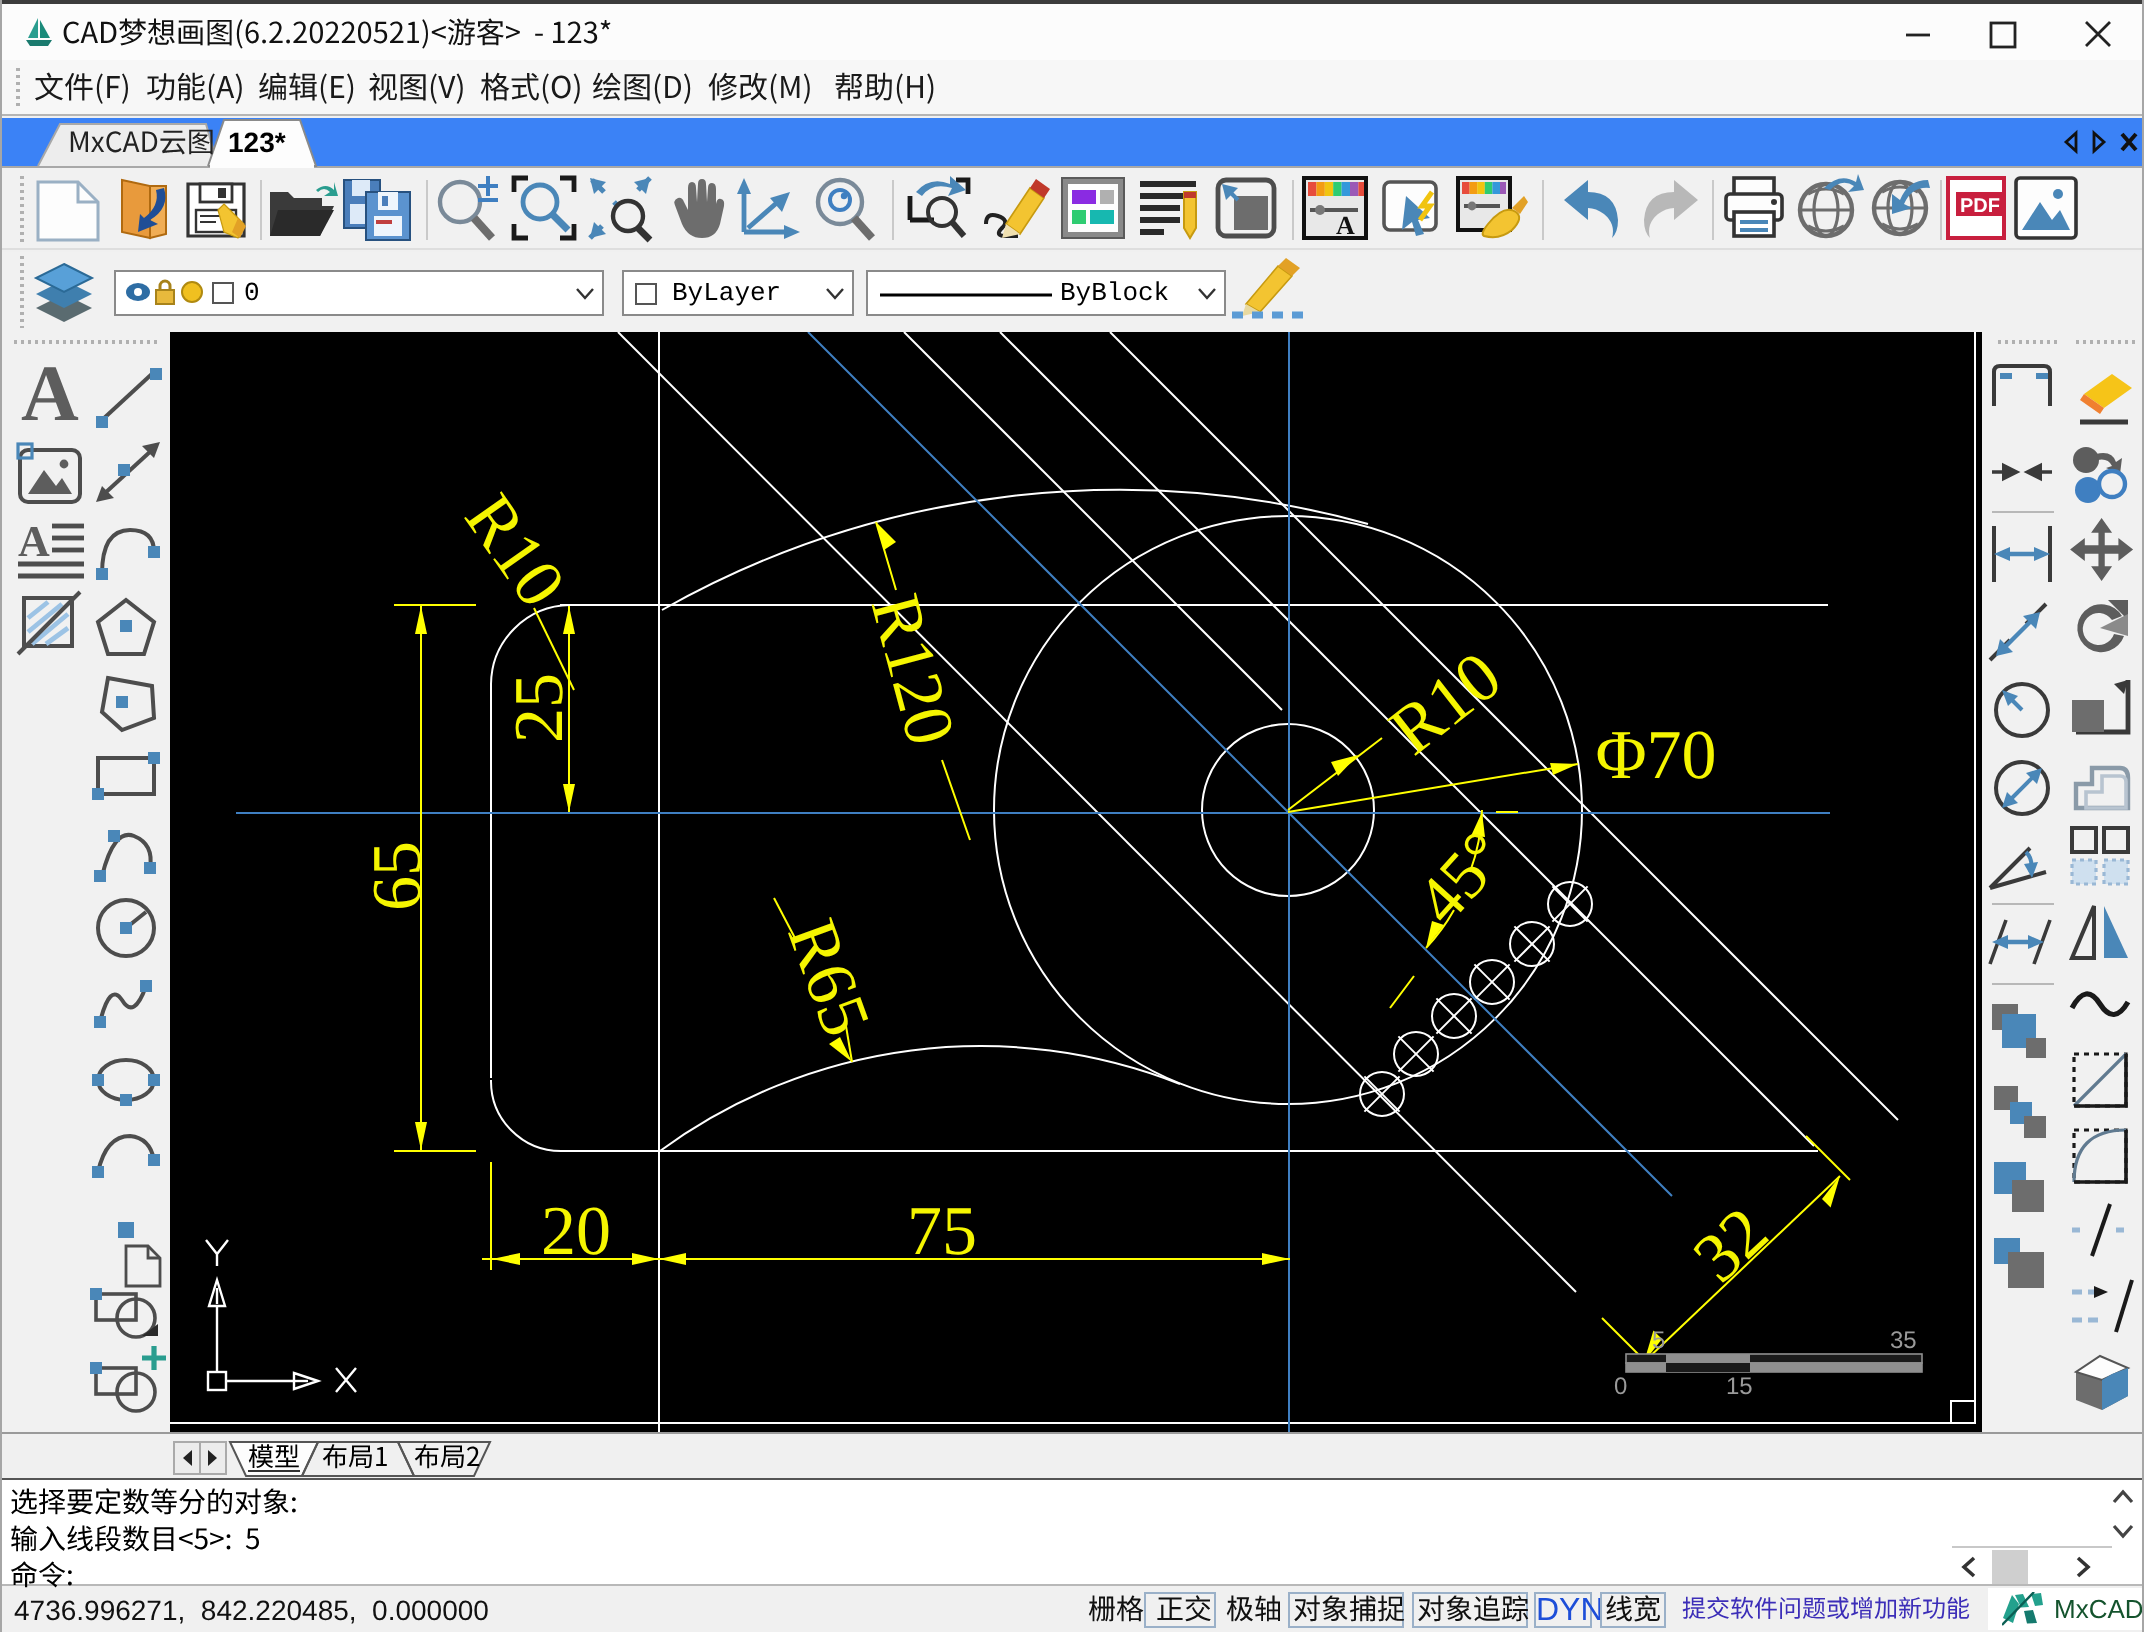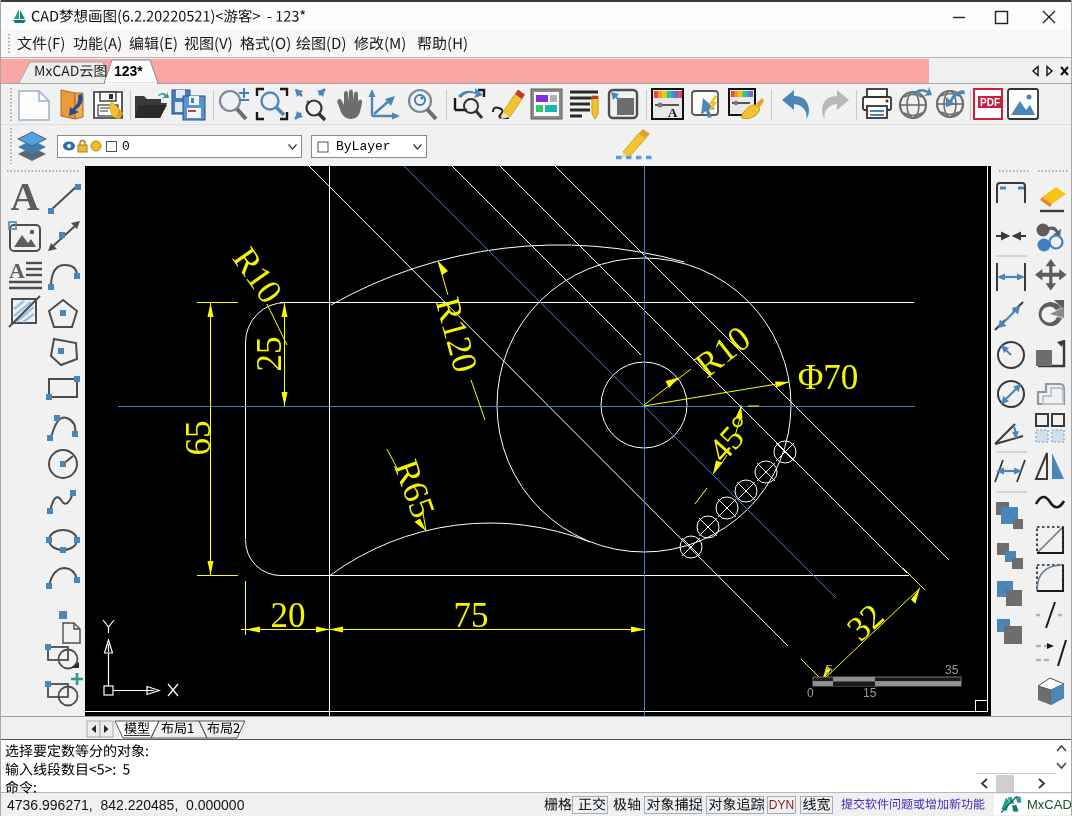--- a/index.html
+++ b/index.html
@@ -7,41 +7,41 @@
   body { font-family:"Liberation Sans", sans-serif; background:#f0f0f0; position:relative;
          border-left:1px solid #a6a6a6; border-right:1px solid #a6a6a6; }
   .abs { position:absolute; }
   
   #titlebar { position:absolute; left:0; top:0; width:1072px; height:30px; background:#fcfcfc;
               border-top:2px solid #3c3c3c; }
   
   #menubar { position:absolute; left:0; top:30px; width:1072px; height:28px; background:#f7f7f7;
              border-bottom:1px solid #b5b5b5; }
   
-  #doctabs { position:absolute; left:0; top:59px; width:928px; height:25px; background:#fca5a5; }
+  #doctabs { position:absolute; left:0; top:59px; width:1072px; height:25px; background:#3b82f6; }
   
   #toolbar1 { position:absolute; left:0; top:84px; width:1072px; height:41px; background:#f1f1f1;
               border-bottom:1px solid #dedede; }
   #toolbar2 { position:absolute; left:0; top:126px; width:1072px; height:40px; background:#f1f1f1; }
   .combo { position:absolute; background:#fff; border:1px solid #8a8a8a; height:23px;
            font-family:"Liberation Mono", monospace; font-size:13px; color:#000; }
   
   #leftpanel { position:absolute; left:0; top:166px; width:84px; height:550px; background:#f1f1f1; }
   #rightpanel { position:absolute; left:990px; top:166px; width:82px; height:550px; background:#f1f1f1; }
   
   #canvas { position:absolute; left:84px; top:166px; width:906px; height:550px; background:#000; }
   
   #modeltabs { position:absolute; left:0; top:716px; width:1072px; height:23px; background:#f0f0f0;
                border-top:1px solid #9a9a9a; }
   #cmdarea { position:absolute; left:0; top:739px; width:1072px; height:54px; background:#fff;
              border-top:1px solid #555; border-bottom:1px solid #b8b8b8; }
   #statusbar { position:absolute; left:0; top:794px; width:1072px; height:22px; background:#f0f0f0; }
   .stext { position:absolute; top:3px; font-size:15px; color:#111; }
-  .sbox  { position:absolute; top:2px; height:18px; border:1px solid #9ab0c8; font-size:12px;
-           color:#7f1d1d; text-align:center; line-height:17px; }
+  .sbox  { position:absolute; top:2px; height:18px; border:1px solid #9ab0c8; font-size:16px;
+           color:#1d4ed8; text-align:center; line-height:17px; }
 </style>
 </head>
 <body>
 
 <div id="titlebar">
   <svg class="abs" style="left:10px;top:6px" width="17" height="17" viewBox="0 0 17 17">
     <path d="M2 12 L15 12 L13 15 L4 15 Z" fill="#1a7a6e"></path>
     <path d="M8 1 L8 11 L3 11 Z" fill="#2a9d8f"></path>
     <path d="M9 2 L9 11 L14 11 Z" fill="#1a8a7a"></path>
   </svg>
@@ -324,20 +324,29 @@
     <span style="position:absolute;left:64px;top:3px">0</span>
     <svg class="abs" style="right:4px;top:8px" width="9" height="6">
         <path d="M0.5 0.5 L4.5 5 L8.5 0.5" fill="none" stroke="#333" stroke-width="1.2"></path>
       </svg>
   </div>
   <div class="combo" style="left:310px;top:9px;width:116px">
     <svg class="abs" style="left:5px;top:5px" width="12" height="12">
         <rect x="1" y="1" width="10" height="10" fill="#fff" stroke="#555"></rect>
       </svg>
     <span style="position:absolute;left:24px;top:3px">ByLayer</span>
+    <svg class="abs" style="right:4px;top:8px" width="9" height="6">
+        <path d="M0.5 0.5 L4.5 5 L8.5 0.5" fill="none" stroke="#333" stroke-width="1.2"></path>
+      </svg>
+  </div>
+  <div class="combo" style="left:432px;top:9px;width:180px">
+    <svg class="abs" style="left:6px;top:10px" width="86" height="3">
+        <line x1="0" y1="1.5" x2="86" y2="1.5" stroke="#000" stroke-width="1.6"></line>
+      </svg>
+    <span style="position:absolute;left:96px;top:3px">ByBlock</span>
     <svg class="abs" style="right:4px;top:8px" width="9" height="6">
         <path d="M0.5 0.5 L4.5 5 L8.5 0.5" fill="none" stroke="#333" stroke-width="1.2"></path>
       </svg>
   </div>
   <svg class="abs" style="left:613px;top:2px" width="42" height="34" viewBox="0 0 42 34">
     <path d="M9 24 L25 5 L32 10 L16 28 Z" fill="#f3c431" stroke="#c79a10" stroke-width="0.8"></path>
     <path d="M25 5 L29 1 L36 6 L32 10 Z" fill="#e2a126"></path>
     <path d="M9 24 L16 28 L7 30 Z" fill="#e8d9a0"></path>
     <line x1="2" y1="29.5" x2="40" y2="29.5" stroke="#5b9bd5" stroke-width="3.5" stroke-dasharray="5.5 4.5"></line>
   </svg>

